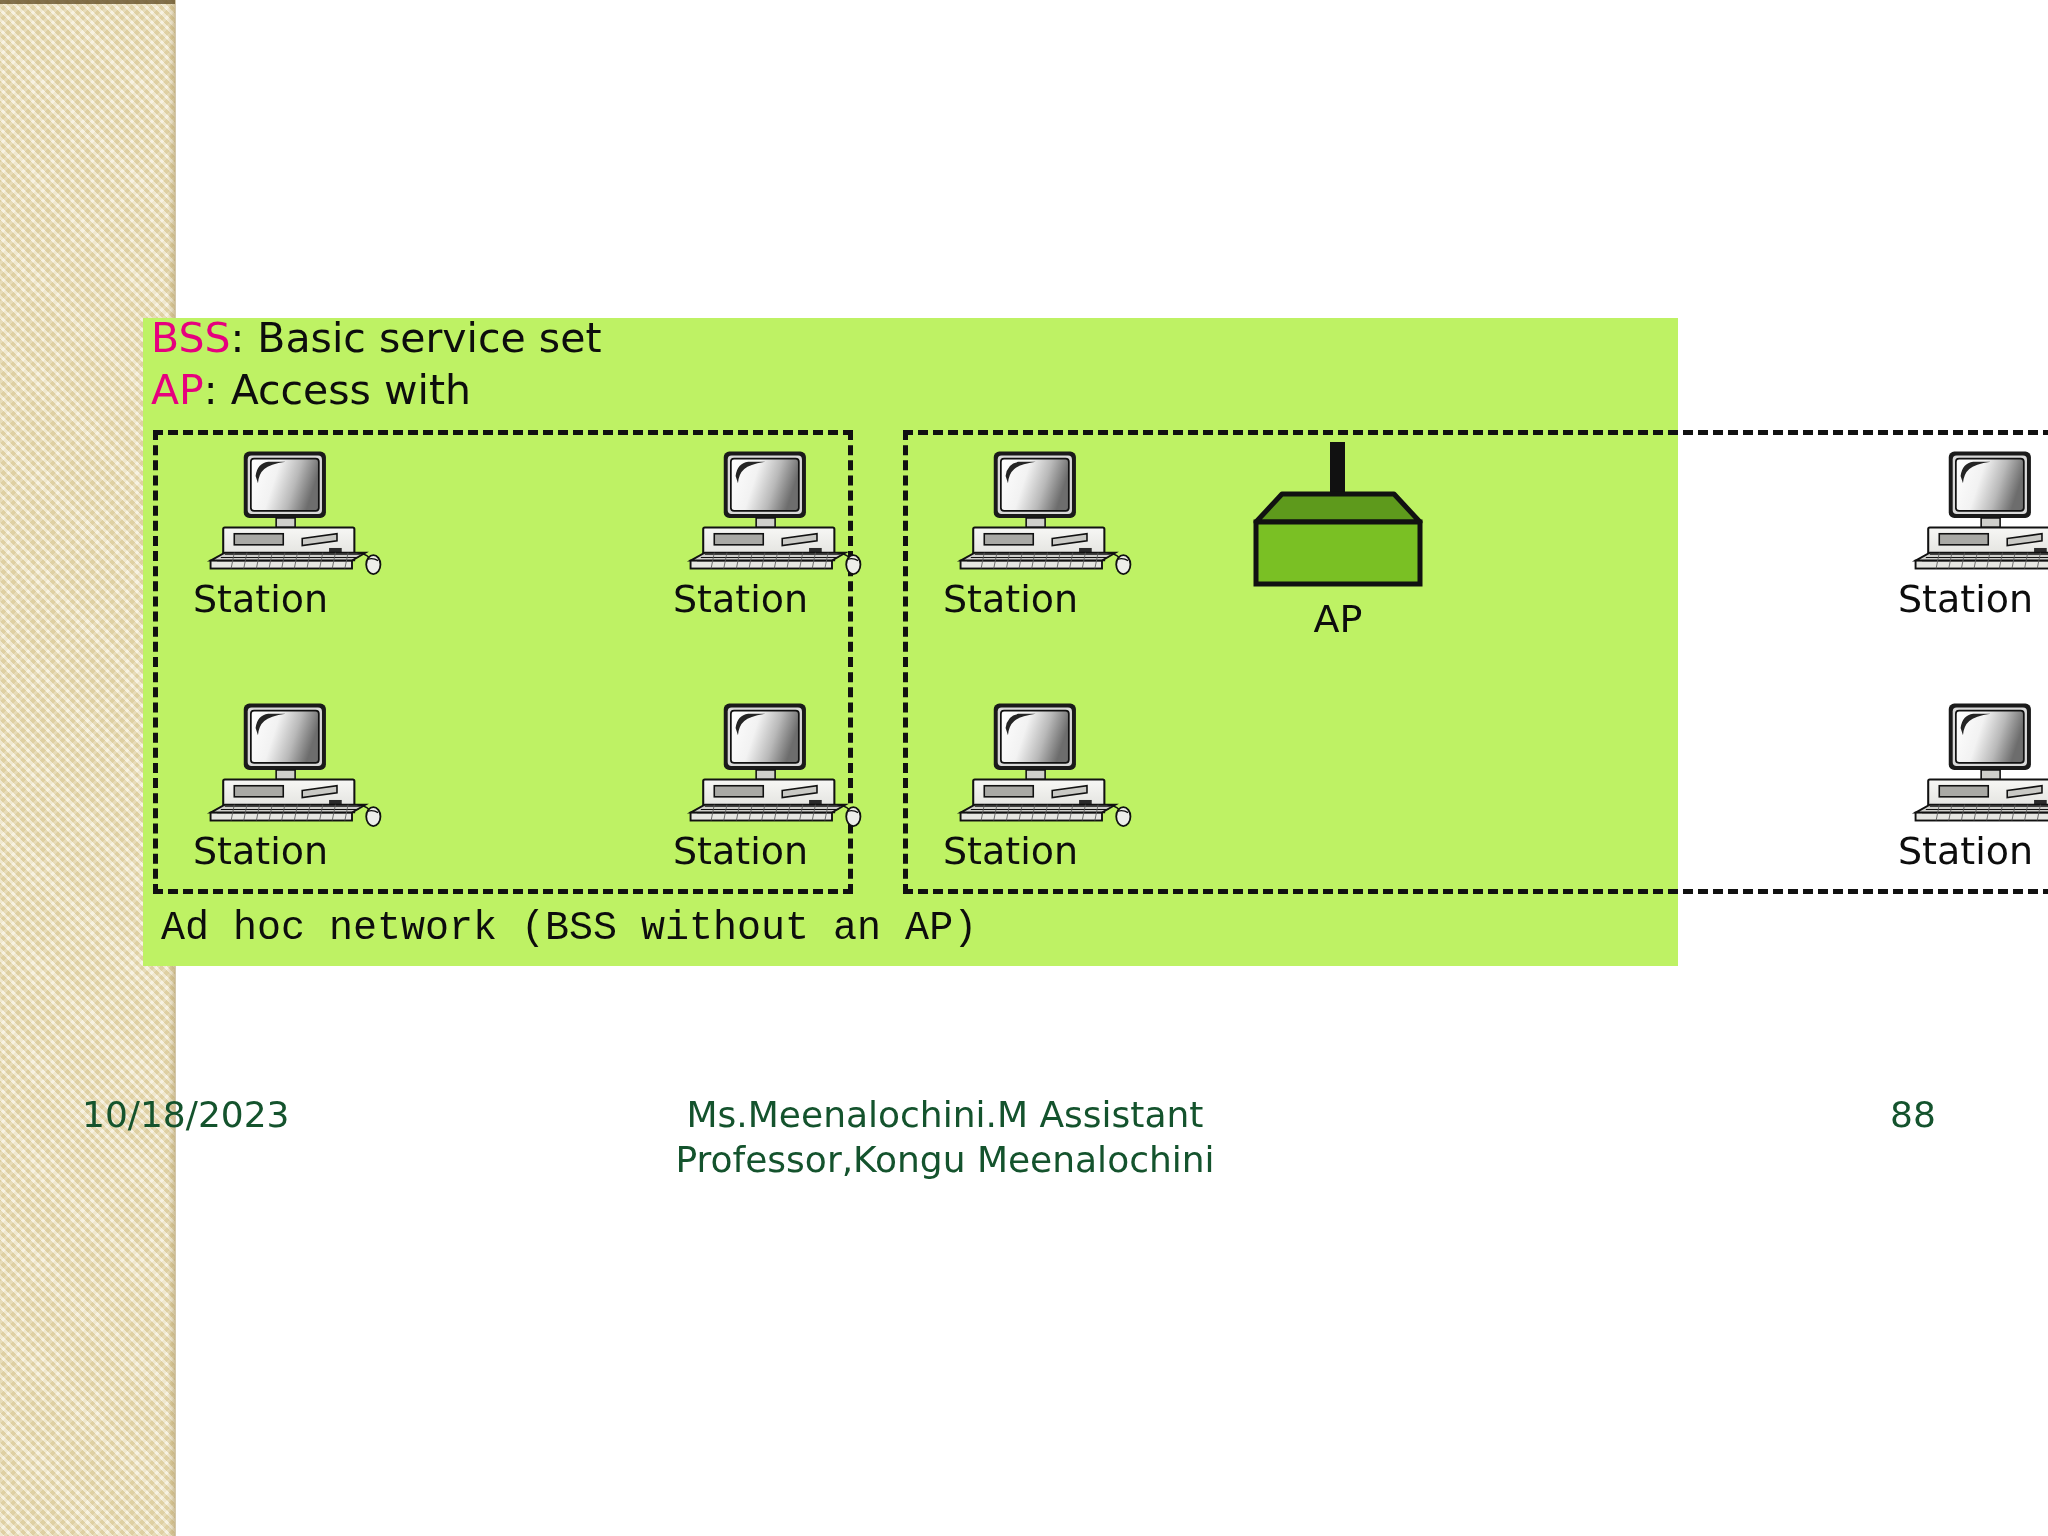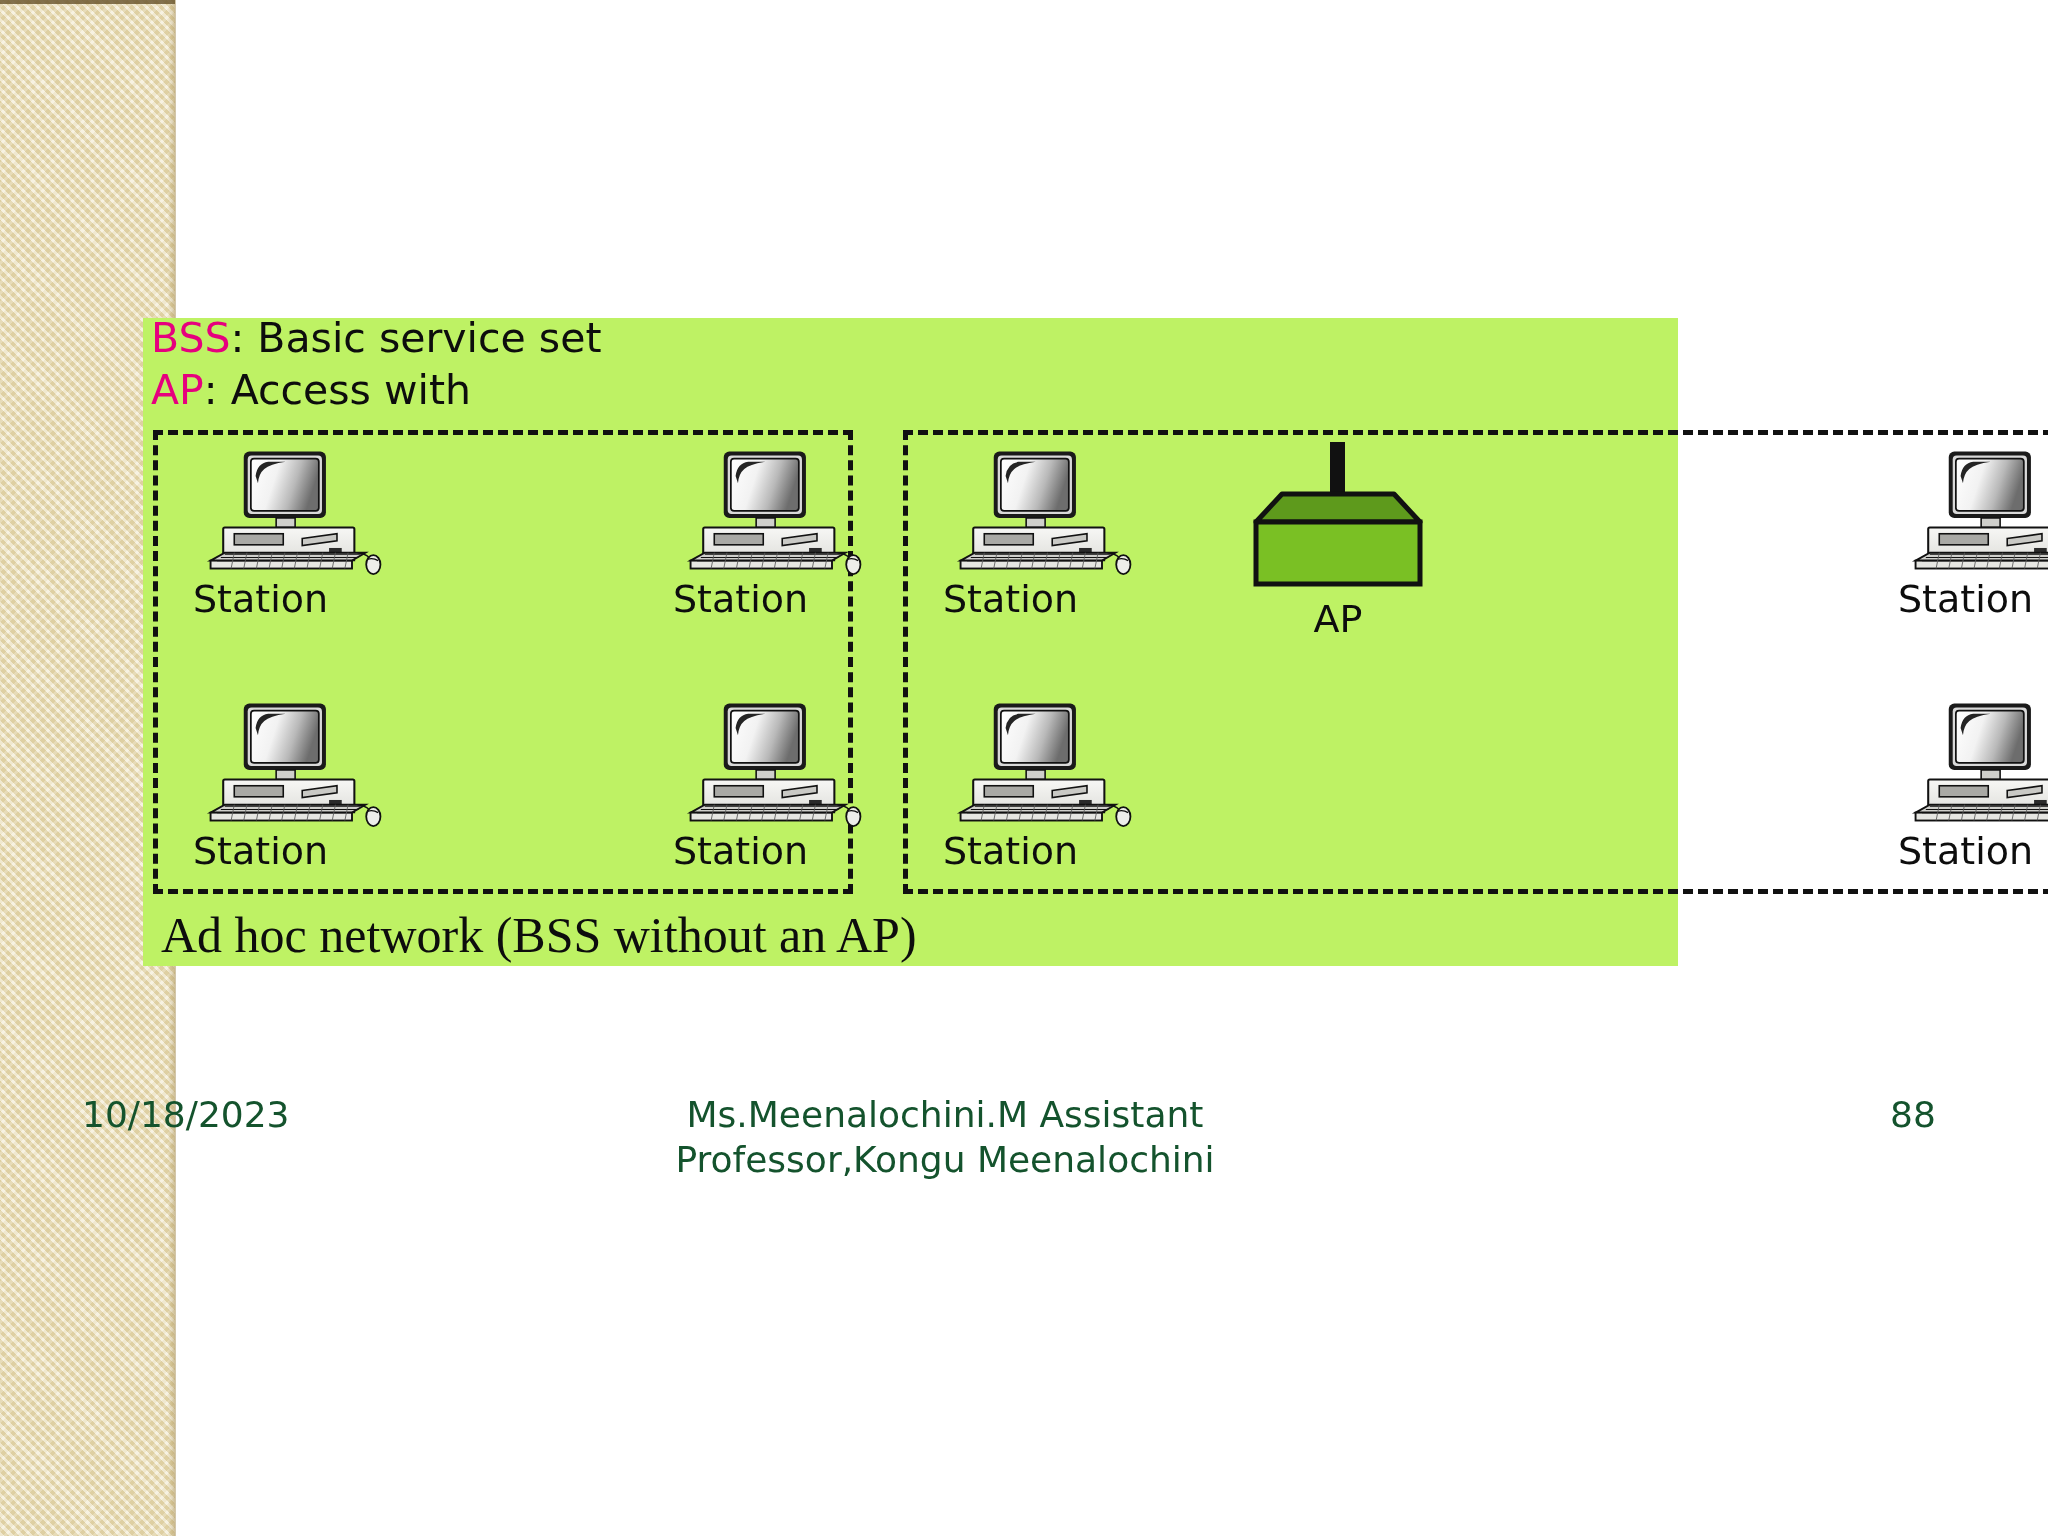--- a/index.html
+++ b/index.html
@@ -127,22 +127,22 @@
     top: 116px;
     width: 200px;
     text-align: center;
   }
   .ap-graphic { width: 200px; height: 170px; display: block; }
   .ap-label { font-size: 38px; margin-top: -4px; }
 
   
   .caption {
     position: absolute;
-    font-family: Liberation Serif, serif;
-    font-size: 50px;
+    font-family: Liberation Mono, monospace;
+    font-size: 40px;
     color: #0d0d0d;
     white-space: nowrap;
   }
   #caption-left  { left: 18px;  top: 588px; }
   #caption-right { left: 818px; top: 588px; }
 
   
   .footer-text {
     position: absolute;
     font-family: "DejaVu Sans", "Liberation Sans", sans-serif;

